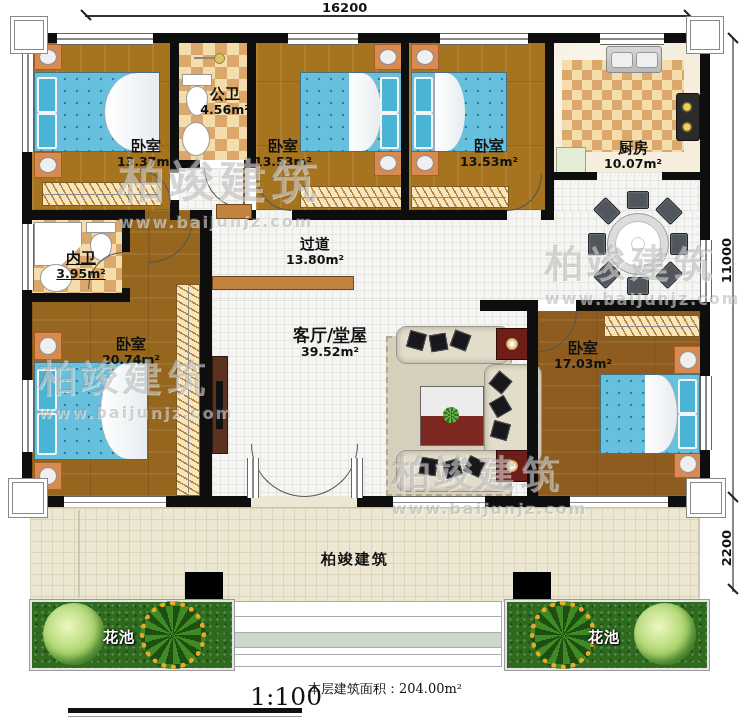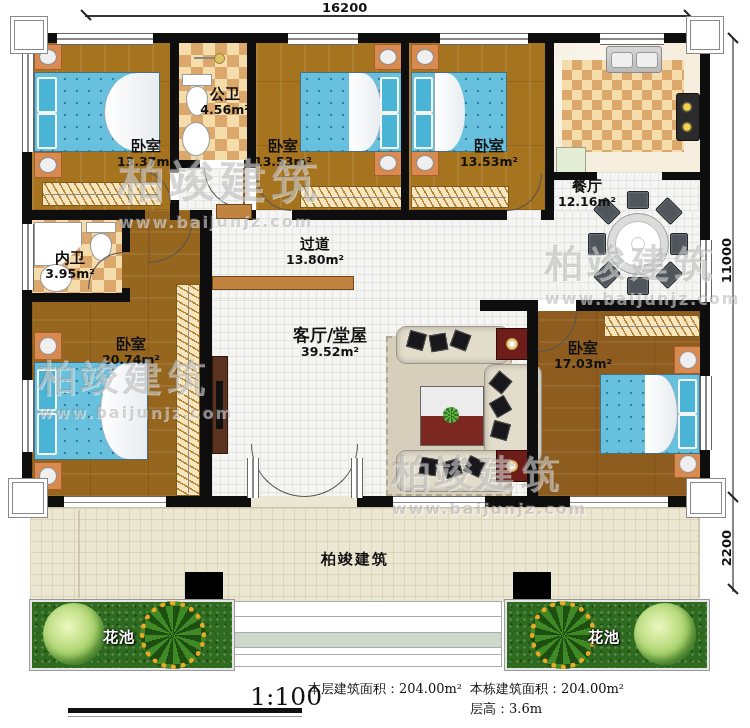--- a/index.html
+++ b/index.html
@@ -288,25 +288,25 @@
       <div class="rarea">4.56m²</div>
   </div>
   <div class="rlabel" style="left:243px;top:138px;width:80px;">
     <div class="rname">卧室</div>
       <div class="rarea">13.53m²</div>
   </div>
   <div class="rlabel" style="left:449px;top:138px;width:80px;">
     <div class="rname">卧室</div>
       <div class="rarea">13.53m²</div>
   </div>
-  <div class="rlabel" style="left:547px;top:178px;width:80px;">
-    <div class="rname">餐厅</div>
-      <div class="rarea">12.16m²</div>
-  </div>
-  <div class="rlabel" style="left:30px;top:250px;width:80px;">
+  <div class="rlabel" style="left:593px;top:140px;width:80px;">
+    <div class="rname">厨房</div>
+      <div class="rarea">10.07m²</div>
+  </div>
+  <div class="rlabel" style="left:41px;top:250px;width:80px;text-decoration:underline;">
     <div class="rname">内卫</div>
       <div class="rarea">3.95m²</div>
   </div>
   <div class="rlabel" style="left:91px;top:336px;width:80px;">
     <div class="rname">卧室</div>
       <div class="rarea">20.74m²</div>
   </div>
   <div class="rlabel" style="left:275px;top:236px;width:80px;">
     <div class="rname">过道</div>
       <div class="rarea">13.80m²</div>
@@ -340,24 +340,20 @@
   <div class="cornerbox" style="left:686px;top:16px;width:36px;height:36px;"></div>
   <div class="cornerbox" style="left:8px;top:478px;width:38px;height:38px;"></div>
   <div class="cornerbox" style="left:686px;top:478px;width:38px;height:38px;"></div>
 
   <div class="abs tb tb-scale" style="left:250px;top:682px;">1:100</div>
   <div class="abs" style="left:68px;top:708px;width:234px;height:5px;background:#111;"></div>
   <div class="abs" style="left:68px;top:716px;width:234px;height:1px;background:#999;"></div>
   <div class="abs tb" style="left:308px;top:679px;">
     <div class="stat"><span>本层建筑面积：</span><span>204.00m²</span></div>
   </div>
-  <div class="abs tb" style="left:470px;top:679px;">
-    <div class="stat"><span>本栋建筑面积：</span><span>204.00m²</span></div>
-    <div class="stat"><span>层高：</span><span>3.6m</span></div>
-  </div>
 
   <div class="wm" style="left:118px;top:150px;">
     <div class="wm-cn">柏竣建筑</div>
       <div class="wm-url">www.baijunjz.com</div>
   </div>
   <div class="wm wm-sm" style="left:545px;top:238px;">
     <div class="wm-cn">柏竣建筑</div>
       <div class="wm-url">www.baijunjz.com</div>
   </div>
   <div class="wm wm-sm" style="left:38px;top:352px;">

